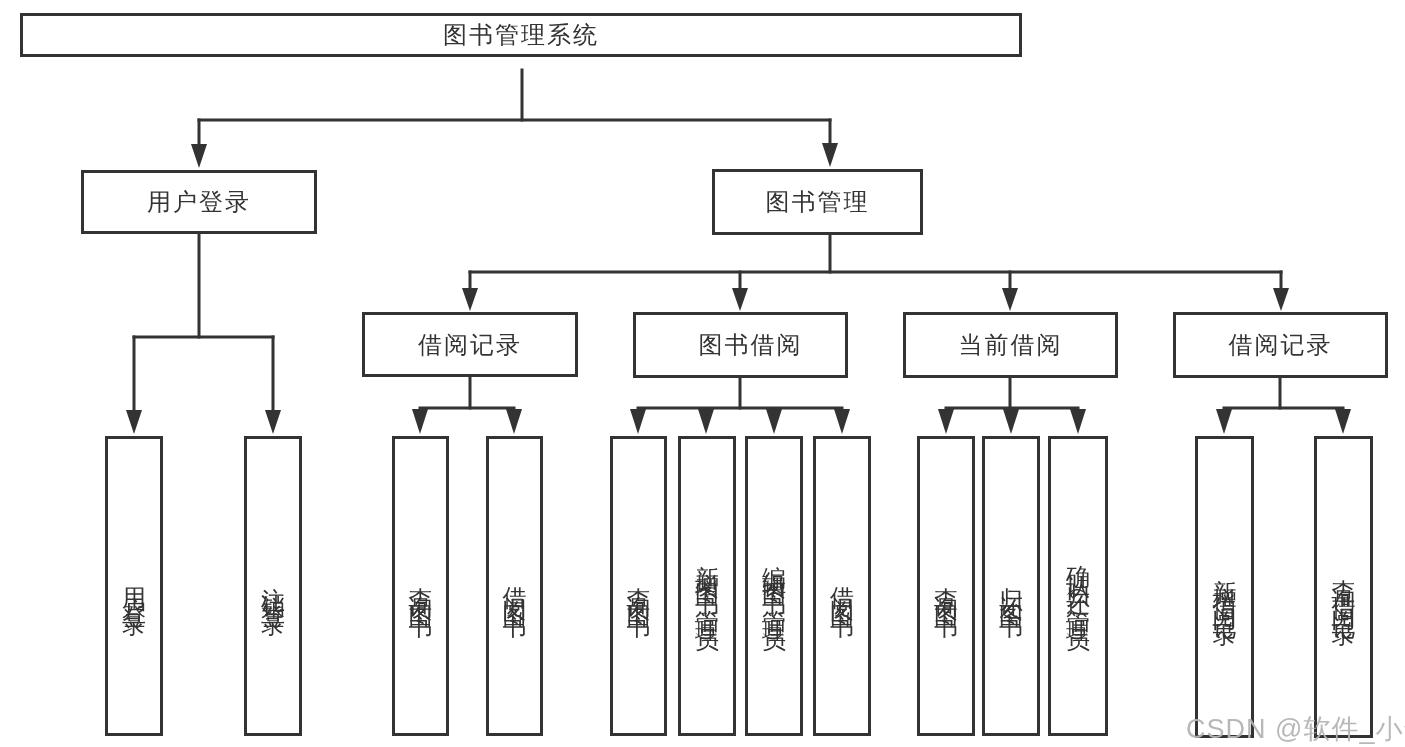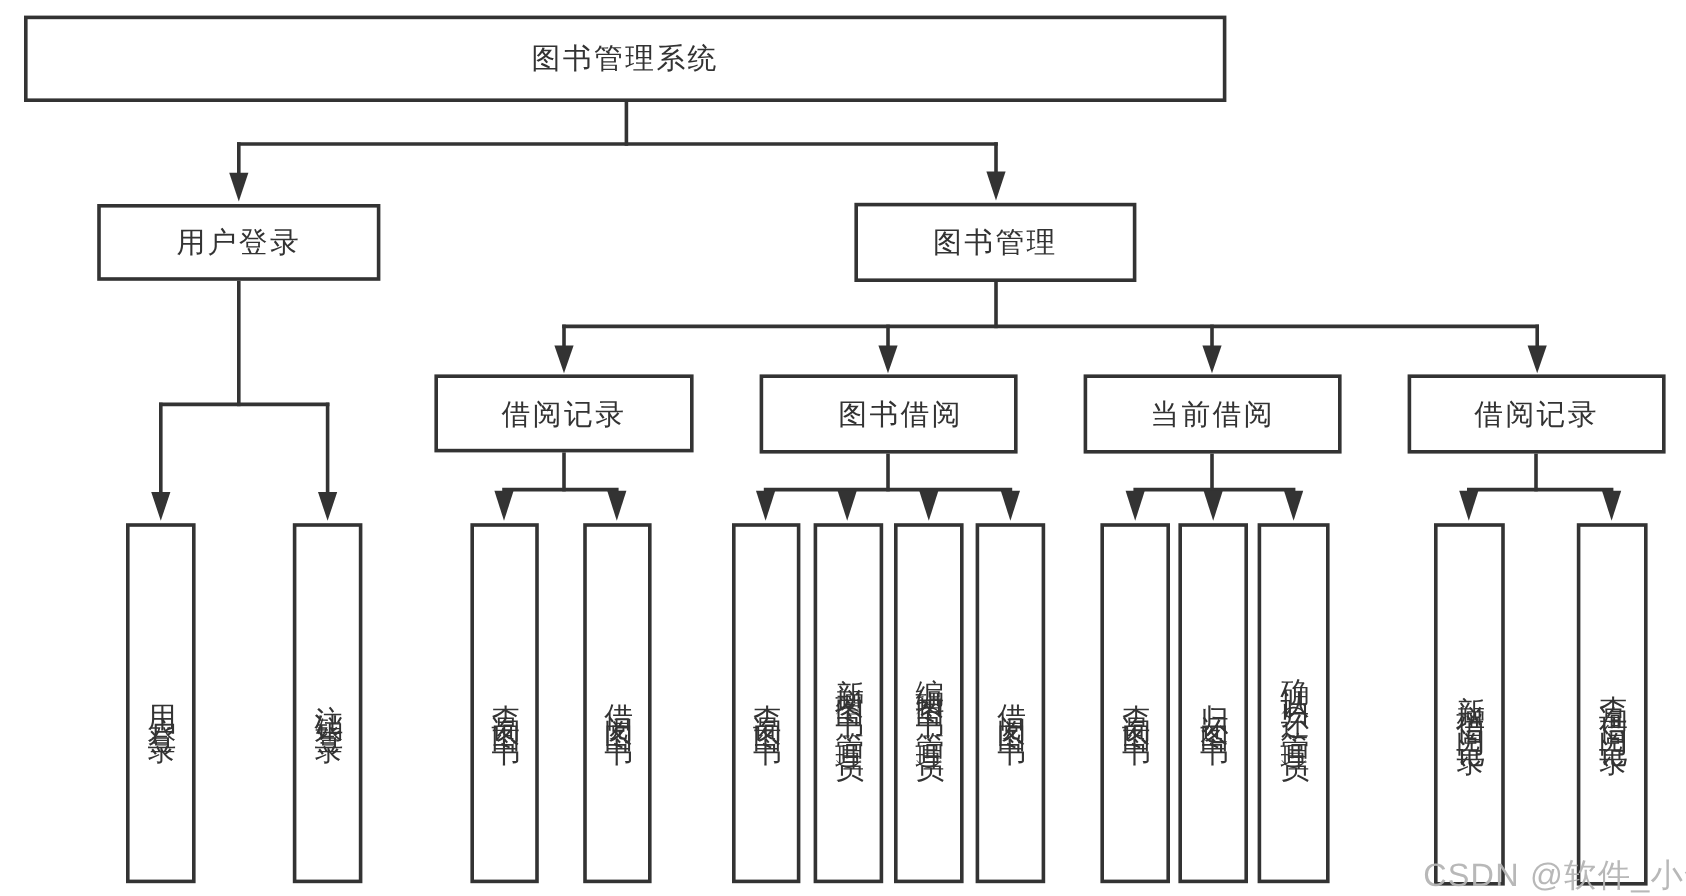--- a/index.html
+++ b/index.html
@@ -109,24 +109,24 @@
       <polygon points="766,409 782,409 774,434"></polygon>
       <polygon points="834,409 850,409 842,434"></polygon>
       <polygon points="938,409 954,409 946,434"></polygon>
       <polygon points="1003,409 1019,409 1011,434"></polygon>
       <polygon points="1070,409 1086,409 1078,434"></polygon>
       <polygon points="1216,409 1232,409 1224,434"></polygon>
       <polygon points="1335,409 1351,409 1343,434"></polygon>
     </g>
   </svg>
 
-  <div class="box" style="left:20px; top:13px; width:1002px; height:72px;">图书管理系统</div>
+  <div class="box" style="left:20px; top:13px; width:1002px; height:44px;">图书管理系统</div>
 
   <div class="box" style="left:81px; top:170px; width:236px; height:64px;">用户登录</div>
-  <div class="box" style="left:712px; top:169px; width:235px; height:66px;">图书管理</div>
+  <div class="box" style="left:712px; top:169px; width:211px; height:66px;">图书管理</div>
 
   <div class="box" style="left:362px; top:312px; width:216px; height:65px;">借阅记录</div>
   <div class="box" style="left:633px; top:312px; width:215px; height:66px;padding-left:20px;">图书借阅</div>
   <div class="box" style="left:903px; top:312px; width:215px; height:66px;font-family:Liberation Serif, serif;">当前借阅</div>
   <div class="box" style="left:1173px; top:312px; width:215px; height:66px;">借阅记录</div>
 
   <div class="box vert" style="left:105px; top:436px; width:58px; height:300px;">用户登录</div>
   <div class="box vert" style="left:244px; top:436px; width:58px; height:300px;">注销登录</div>
 
   <div class="box vert" style="left:392px; top:436px; width:57px; height:300px;">查询图书</div>

